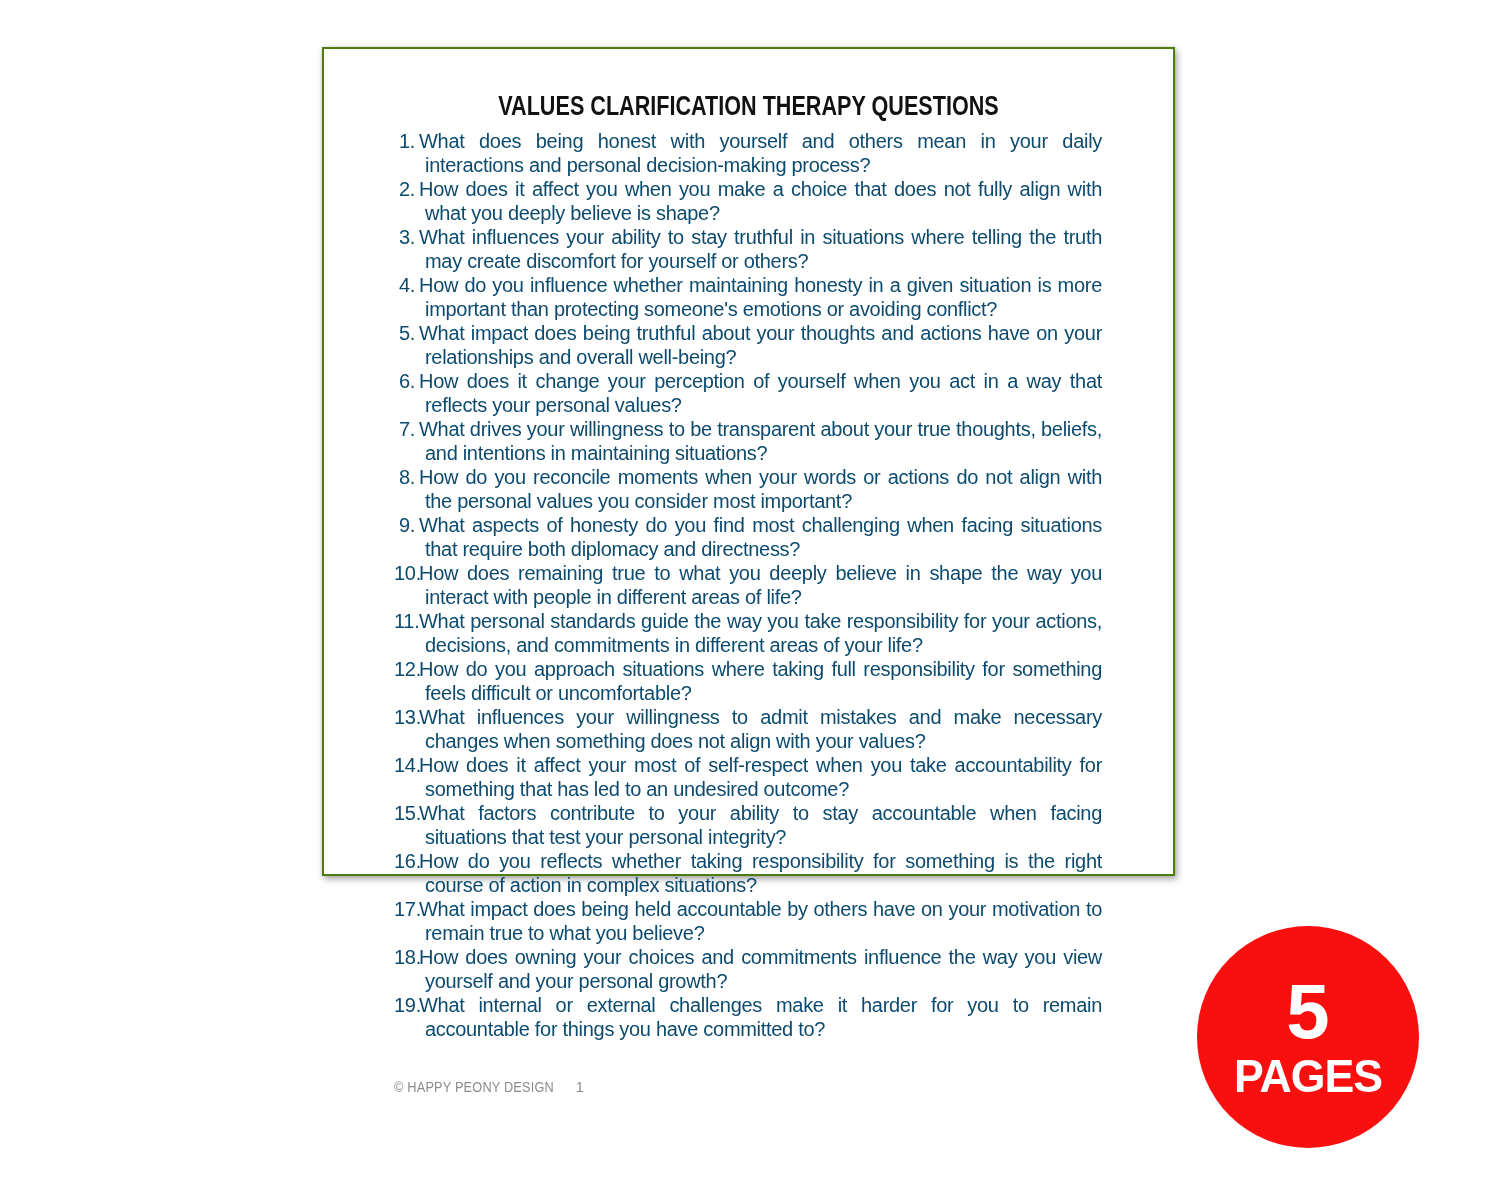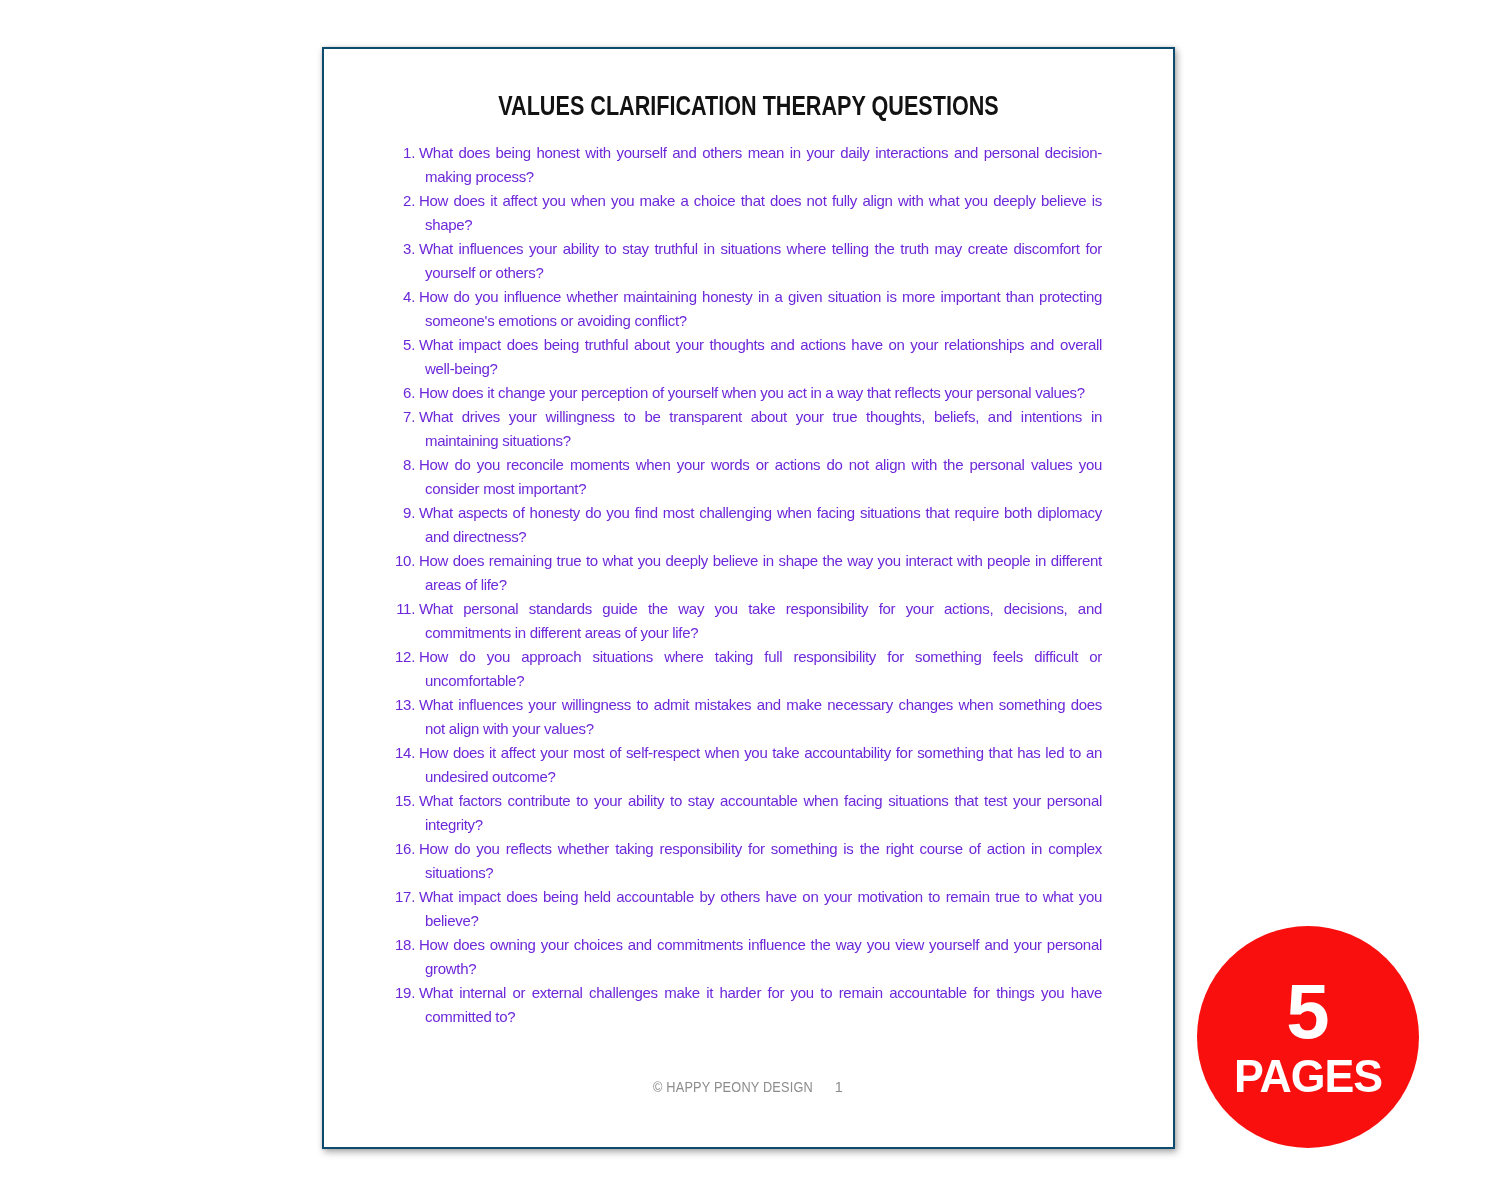--- a/index.html
+++ b/index.html
@@ -6,46 +6,46 @@
   html, body {
     width: 1500px; height: 1200px;
     background: #ffffff;
     font-family: "Liberation Sans", "DejaVu Sans", sans-serif;
     overflow: hidden;
     position: relative;
   }
   .page {
     position: absolute;
     left: 322px; top: 47px;
-    width: 853px; height: 1102px;
+    width: 853px; height: 829px;
     background: #ffffff;
-    border: 2px solid #0c4a6e;
+    border: 2px solid #4d7c0f;
     box-shadow: 2px 3px 7px rgba(0,0,0,0.35), 0 0 3px rgba(0,0,0,0.12);
   }
   .doc-title {
     position: absolute;
     top: 42px; left: 0;
     width: 100%;
     text-align: center;
     font-size: 27px;
     font-weight: bold;
     color: #121212;
     letter-spacing: 0;
     transform: scaleX(0.8);
     transform-origin: center center;
     white-space: nowrap;
   }
   ol.questions {
     position: absolute;
-    top: 92px; left: 70px;
+    top: 80px; left: 70px;
     width: 708px;
     list-style: none;
     counter-reset: q;
-    color: #6d28d9;
-    font-size: 15px;
+    color: #0c4a6e;
+    font-size: 20px;
     letter-spacing: -0.3px;
     line-height: 24px;
     text-align: justify;
   }
   ol.questions li {
     padding-left: 31px;
     text-indent: -31px;
   }
   ol.questions li::before {
     counter-increment: q;
@@ -54,21 +54,21 @@
     width: 21px;
     margin-right: 4px;
     text-align: right;
     text-indent: 0;
   }
   .footer {
     position: absolute;
     top: 1030px; left: 70px;
     width: 708px;
     display: flex;
-    justify-content: center;
+    justify-content: flex-start;
     align-items: baseline;
     color: #8c8c8c;
     font-size: 14.5px;
   }
   .footer .copyright {
     display: inline-block;
     transform: scaleX(0.88);
     transform-origin: left center;
     letter-spacing: 0.2px;
   }

